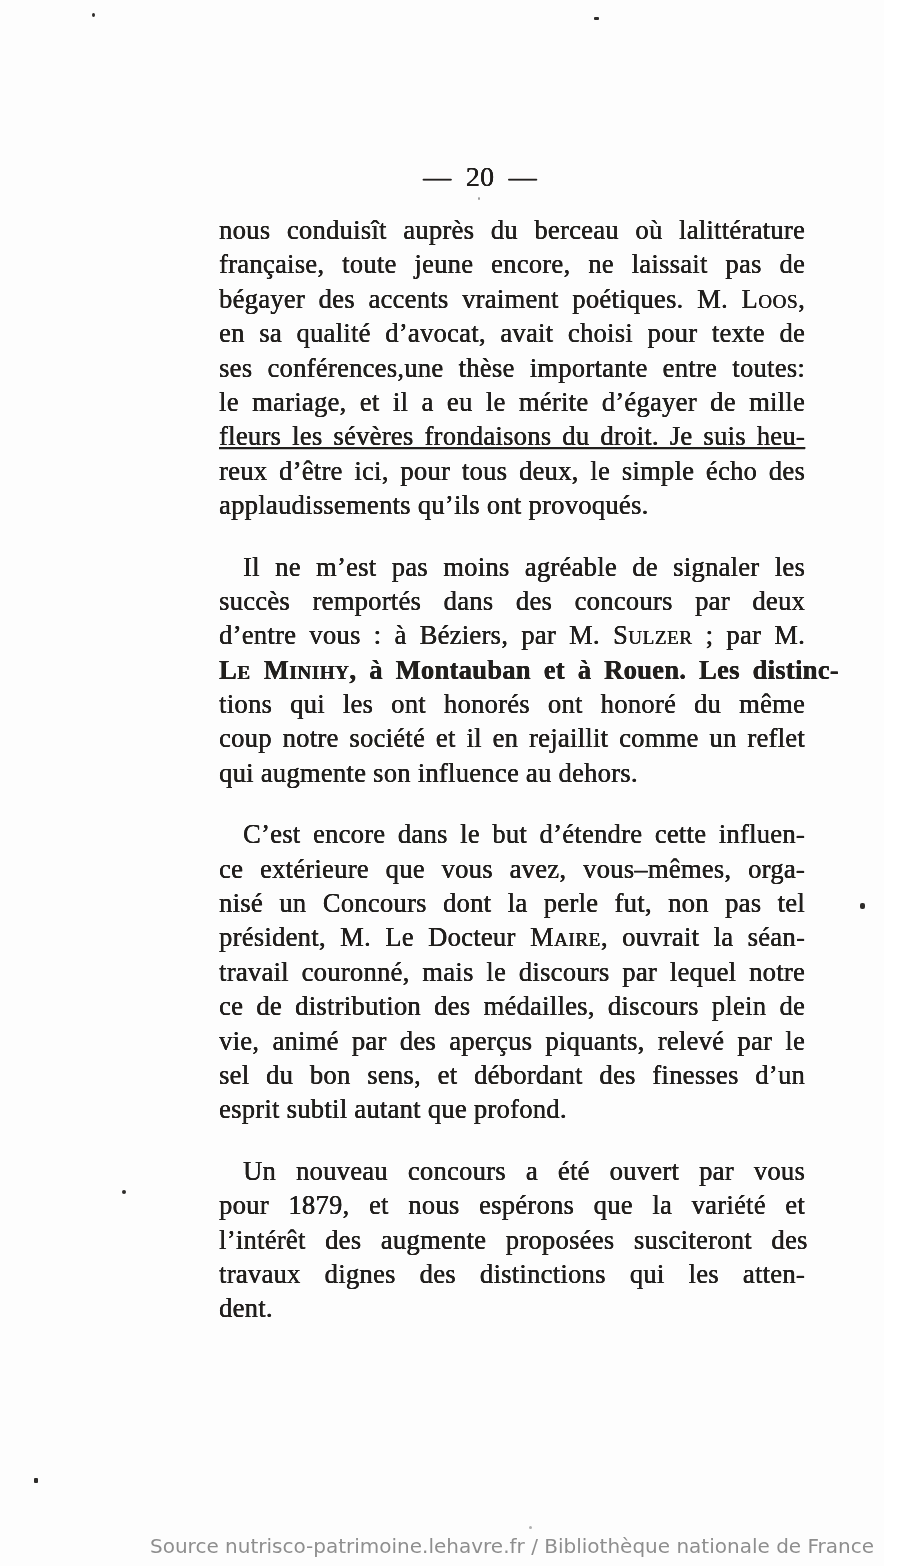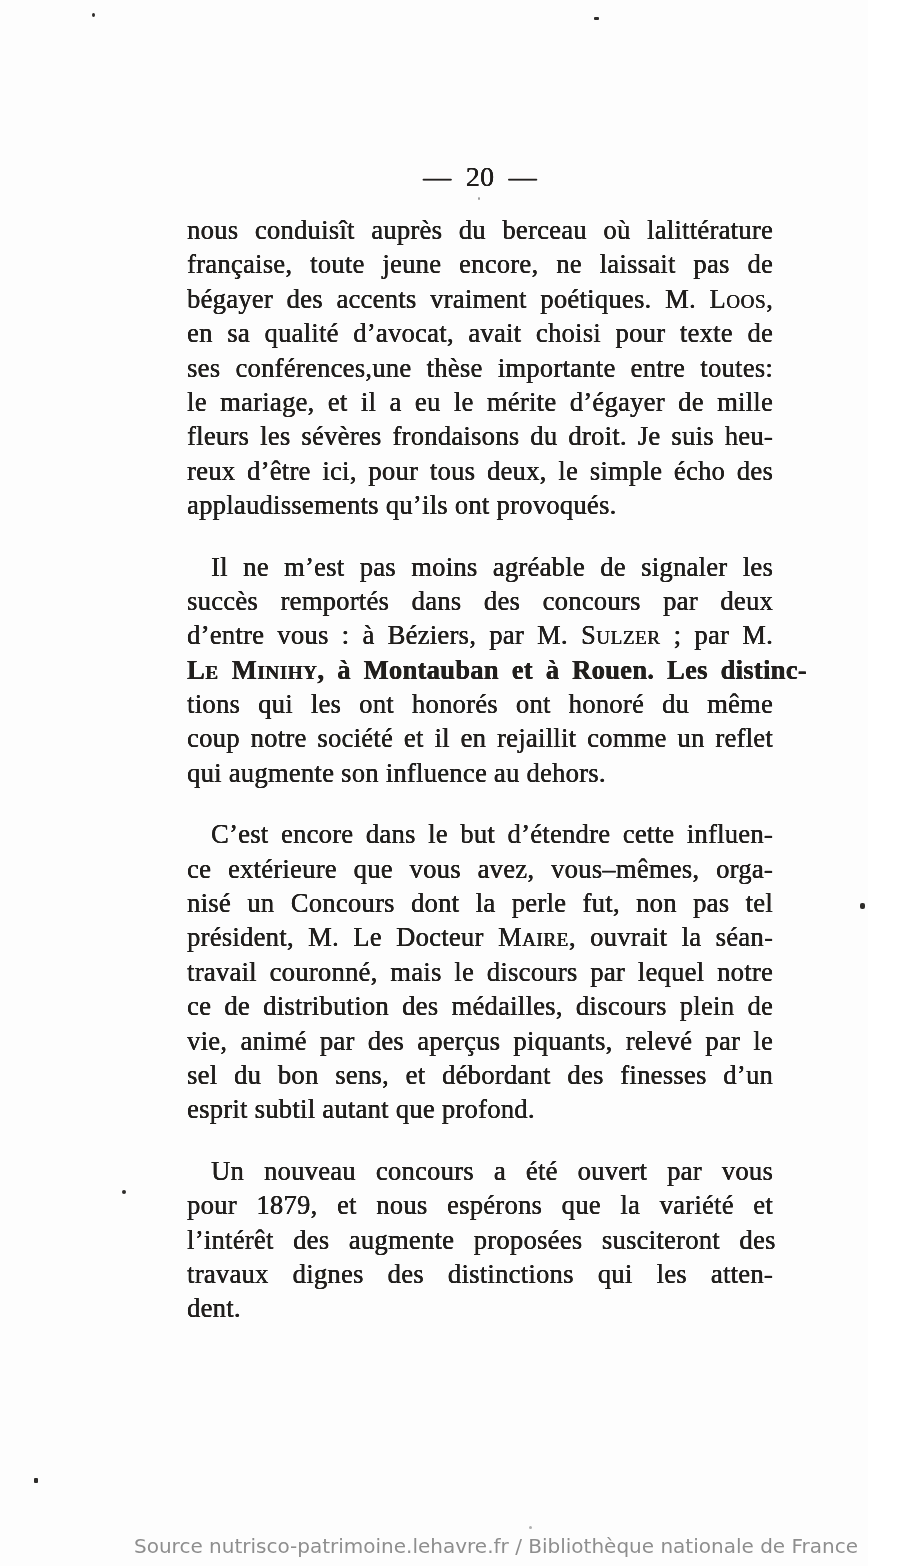--- a/index.html
+++ b/index.html
@@ -4,41 +4,42 @@
 <style>
   html, body { margin: 0; padding: 0; }
   .page {
     position: relative;
     width: 868px;
     height: 1566px;
     background: #fdfdfd;
     overflow: hidden;
     font-family: "Liberation Serif", serif;
     color: #211f1d;
+    padding-left: 16px;
   }
   .text-block {
     position: absolute;
     left: 187px;
     top: 159px;
     width: 586px;
     font-size: 26.5px;
     line-height: 34.4px;
     letter-spacing: 0.3px;
     text-shadow: 0.35px 0 0 currentColor, 0 0.25px 0 currentColor;
   }
   .page-number {
     text-align: center;
     font-size: 28px;
     line-height: 35px;
     word-spacing: 7px;
     margin-bottom: 19px;
   }
   .paragraph { margin: 0 0 27px 0; }
   .paragraph:last-child { margin-bottom: 0; }
-  .line { height: 34.4px; }
+  .line { height: 34.4px; margin-left: 32px; }
   .line-inner { white-space: nowrap; display: inline-block; }
   .line.indent { padding-left: 24px; }
   .sc { font-variant: small-caps; letter-spacing: 0.6px; }
   .footer-credit {
     position: absolute;
     top: 1534px;
     right: 10px;
     font-family: "DejaVu Sans", sans-serif;
     font-size: 20px;
     line-height: 24px;
@@ -69,21 +70,21 @@
   <div class="text-block">
     <div class="page-number">— 20 —</div>
     <div id="paragraphs">
         <div class="paragraph">
           <div class="line"><span class="line-inner" style="word-spacing: 9.60938px;"><span>nous conduisît auprès du berceau où lalittérature</span></span></div>
           <div class="line"><span class="line-inner" style="word-spacing: 10.8728px;"><span>française, toute jeune encore, ne laissait pas de</span></span></div>
           <div class="line"><span class="line-inner" style="word-spacing: 6.67969px;"><span>bégayer des accents vraiment poétiques. M. </span><span class="sc">Loos</span><span>,</span></span></div>
           <div class="line"><span class="line-inner" style="word-spacing: 7.63281px;"><span>en sa qualité d’avocat, avait choisi pour texte de</span></span></div>
           <div class="line"><span class="line-inner" style="word-spacing: 8.24062px;"><span>ses conférences,une thèse importante entre toutes:</span></span></div>
           <div class="line"><span class="line-inner" style="word-spacing: 6.40625px;"><span>le mariage, et il a eu le mérite d’égayer de mille</span></span></div>
-          <div class="line"><span class="line-inner" style="word-spacing: 4.01367px;"><span>fleurs les sévères frondaisons du droit. Je suis heu-</span></span></div>
+          <div class="line"><span class="line-inner" style="word-spacing: 4.01367px; text-decoration: underline;"><span>fleurs les sévères frondaisons du droit. Je suis heu-</span></span></div>
           <div class="line"><span class="line-inner" style="word-spacing: 4.78472px;"><span>reux d’être ici, pour tous deux, le simple écho des</span></span></div>
           <div class="line last"><span class="line-inner"><span>applaudissements qu’ils ont provoqués.</span></span></div>
         </div>
         <div class="paragraph">
           <div class="line indent"><span class="line-inner" style="word-spacing: 8.36719px;"><span>Il ne m’est pas moins agréable de signaler les</span></span></div>
           <div class="line"><span class="line-inner" style="word-spacing: 15.5521px;"><span>succès remportés dans des concours par deux</span></span></div>
           <div class="line"><span class="line-inner" style="word-spacing: 6.18594px;"><span>d’entre vous : à Béziers, par M. </span><span class="sc">Sulzer</span><span> ; par M.</span></span></div>
           <div class="line"><span class="line-inner" style="word-spacing: 5.93555px; font-weight: bold;"><span class="sc">Le Minihy</span><span>, à Montauban et à Rouen. Les distinc-</span></span></div>
           <div class="line"><span class="line-inner" style="word-spacing: 11.0625px;"><span>tions qui les ont honorés ont honoré du même</span></span></div>
           <div class="line"><span class="line-inner" style="word-spacing: 3.90625px;"><span>coup notre société et il en rejaillit comme un reflet</span></span></div>

